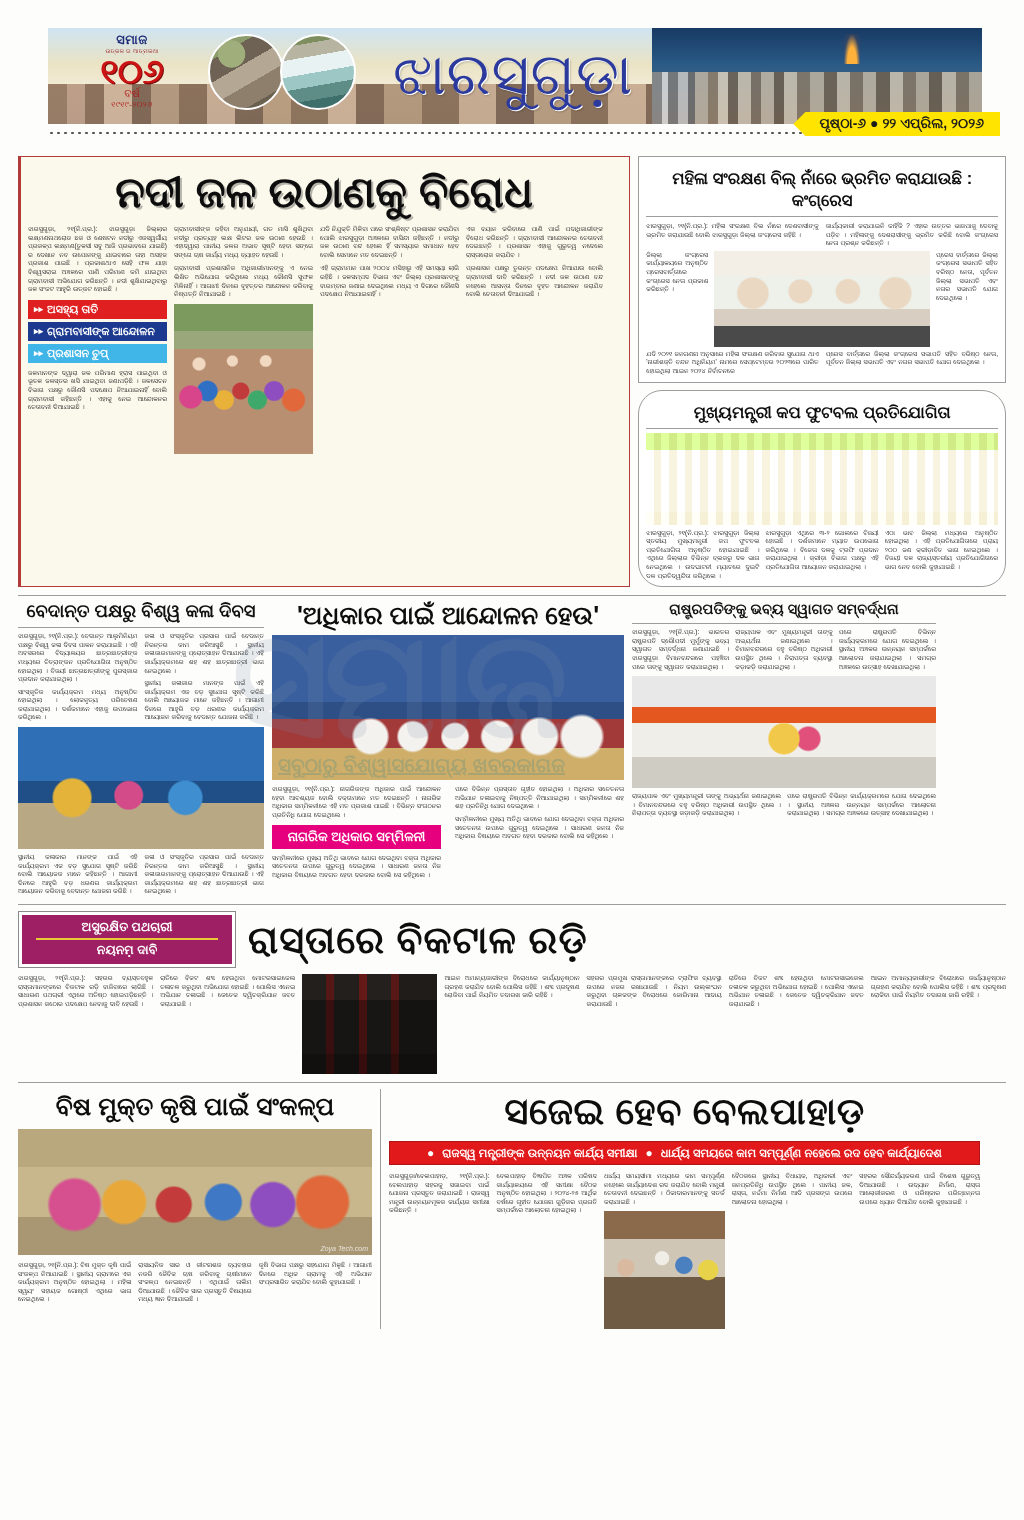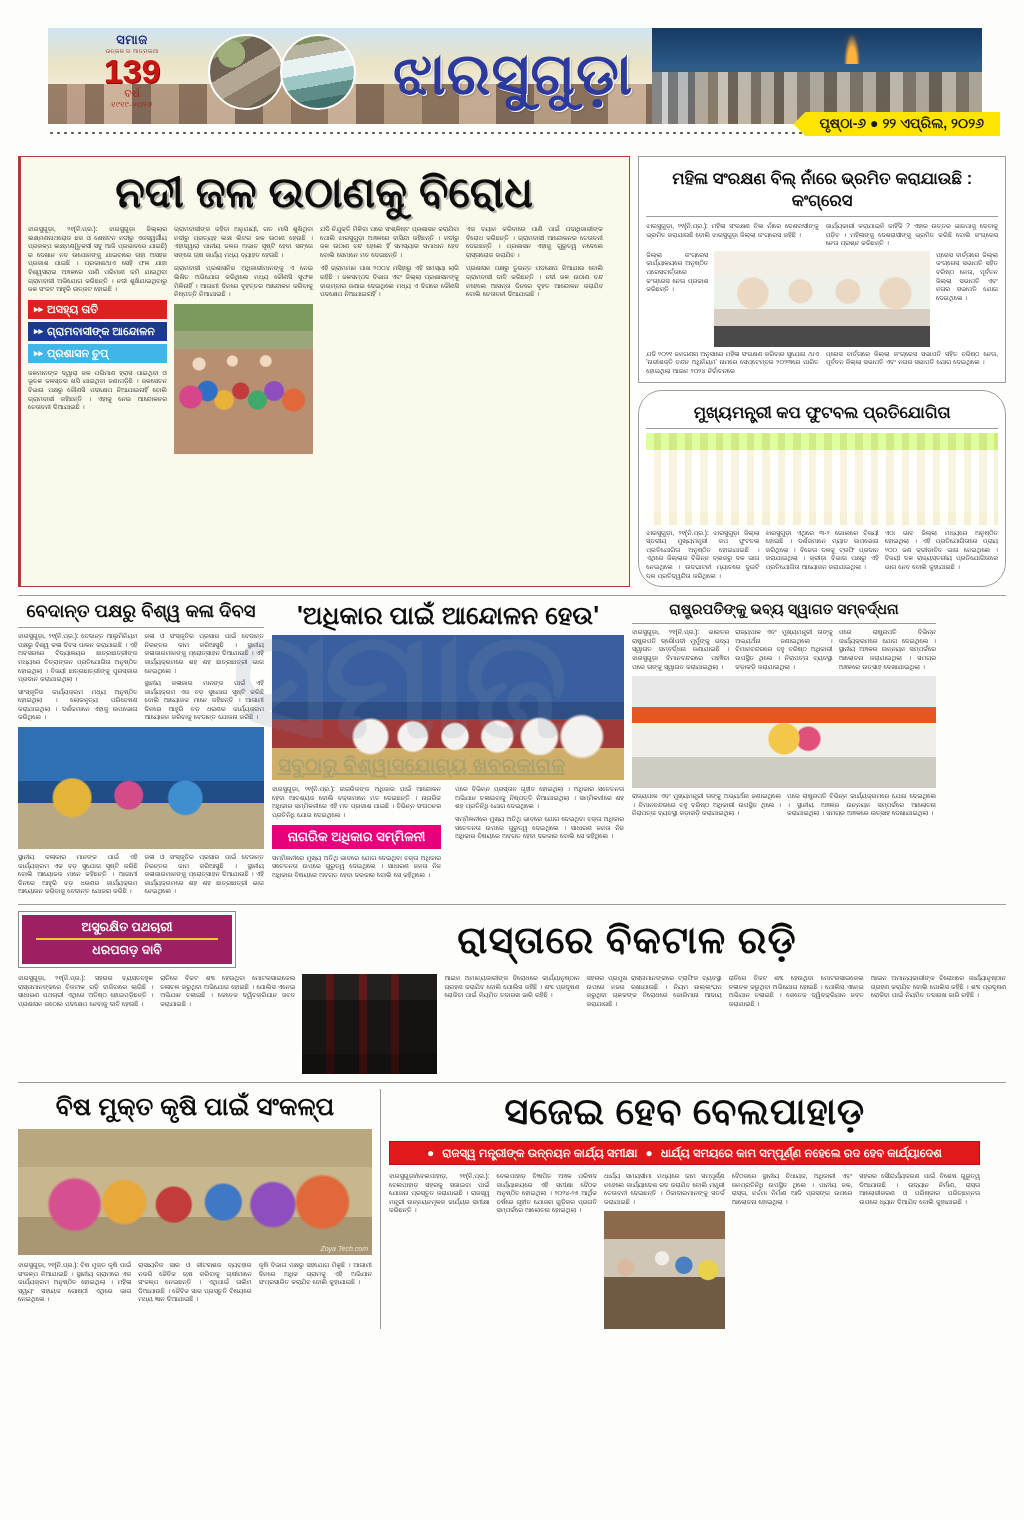--- a/index.html
+++ b/index.html
@@ -52,21 +52,21 @@
     background:
       radial-gradient(circle at 30% 25%, #9fae7a 0 18%, transparent 19%),
       linear-gradient(150deg,#8c9c6a 0 22%, #6d6254 22% 42%, #b4a894 42% 62%, #8d7f6c 62% 82%, #6a6050 82% 100%);
   }
   .mh-c2{ left:232px;
     background:
       linear-gradient(170deg,#7f8e5e 0 14%,#b8b4a2 14% 30%,#e9f2f3 30% 50%,#9dc7c4 50% 66%,#5d8d86 66% 82%,#3f6f6a 82% 100%);
   }
   .mh-title{
     position:absolute;left:345px;top:4px;
-    font-size:58px;line-height:84px;font-weight:bold;color:#2b3a9c;
+    font-size:58px;line-height:84px;font-weight:normal;color:#2b3a9c;
     letter-spacing:1px;z-index:5;
     text-shadow:1px 1px 0 #fff, 2px 2px 2px rgba(0,0,0,.18);
   }
   .mh-right{
     position:absolute;right:0;top:0;width:330px;height:96px;z-index:3;
     background:
       linear-gradient(180deg,#173a63 0%,#2a5a86 38%,#40657f 60%, #7d5a44 100%);
   }
   .mh-right::after{
     content:"";position:absolute;left:0;right:0;bottom:0;height:52px;
@@ -246,21 +246,21 @@
   .s3-head{ display:flex; align-items:center; gap:12px; }
   .purple-box{
     width:218px;border:1px solid #8a8a8a;background:#fff;padding:3px;
   }
   .purple-in{
     background:#9e1f63;color:#fff;text-align:center;font-size:12.5px;font-weight:bold;
     padding:4px 2px 5px 2px;line-height:17px;
   }
   .purple-in .sep{ display:block;height:2px;background:#e8c93a;margin:2px 12px; }
   .h-road{
-    flex:1;text-align:center;font-size:38px;font-weight:bold;color:#0d0d0d;line-height:44px;
+    flex:1;font-size:38px;font-weight:bold;color:#0d0d0d;line-height:44px;
     letter-spacing:1px;
   }
   .s3-cols{ display:flex; gap:7px; margin-top:6px; }
   .s3c{ width:139px; }
 
   
   .sec4{ margin-top:8px; border-top:1px solid #9d9d9d; padding-top:6px; display:flex; gap:8px; }
   .s4-left{ width:354px; }
   .s4-right{ width:600px; border-left:1px solid #9d9d9d; padding-left:8px; }
   .h-poison{ font-size:25px;font-weight:bold;text-align:center;color:#0d0d0d;line-height:34px; }
@@ -286,21 +286,21 @@
 
   <div class="masthead">
     <div class="mh-sky"></div>
     <div class="mh-skyline"></div>
     <div class="mh-right"></div>
     <div class="mh-flare"></div>
 
     <div class="mh-leftlogo">
       <div class="mh-ll-top">ସମାଜ</div>
       <div class="mh-ll-sub">ଉତ୍କଳ ର ଆତ୍ମକଥା</div>
-      <div class="mh-ll-big">139</div>
+      <div class="mh-ll-big">୧୦୬</div>
       <div class="mh-ll-med">ବର୍ଷ</div>
       <div class="mh-ll-yr">୧୯୧୯-୨୦୨୬</div>
     </div>
 
     <div class="mh-circ mh-c1"></div>
     <div class="mh-circ mh-c2"></div>
 
     <div class="mh-title">ଝାରସୁଗୁଡ଼ା</div>
   </div>
 
@@ -471,21 +471,21 @@
       </div>
     </div>
   </div>
 
   <div class="sec3">
     <div class="s3-head">
       <div class="purple-box">
         <div class="purple-in">
           <span>ଅସୁରକ୍ଷିତ ପଥଚାରୀ</span>
           <span class="sep"></span>
-          <span>ଧରପଗଡ଼ ଦାବି</span>
+          <span>ନୟନମ଼ ଦାବି</span>
         </div>
       </div>
       <div class="h-road">ରାସ୍ତାରେ ବିକଟାଳ ରଡ଼ି</div>
     </div>
 
     <div class="s3-cols">
       <div class="s3c">
         <div class="body-text">ଝାରସୁଗୁଡ଼ା, ୨୧(ନି.ପ୍ର.): ସହରର ବ୍ୟସ୍ତବହୁଳ ରାସ୍ତାମାନଙ୍କରେ ବିକଟାଳ ରଡ଼ି ବାଜିବାରେ ଲାଗିଛି । ସାଧାରଣ ପଥଚାରୀ ଏଥିରେ ଅତିଷ୍ଠ ହୋଇପଡ଼ିଛନ୍ତି । ପ୍ରଶାସନ କଠୋର ପଦକ୍ଷେପ ନେବାକୁ ଦାବି ହେଉଛି ।</div>
       </div>
       <div class="s3c">

